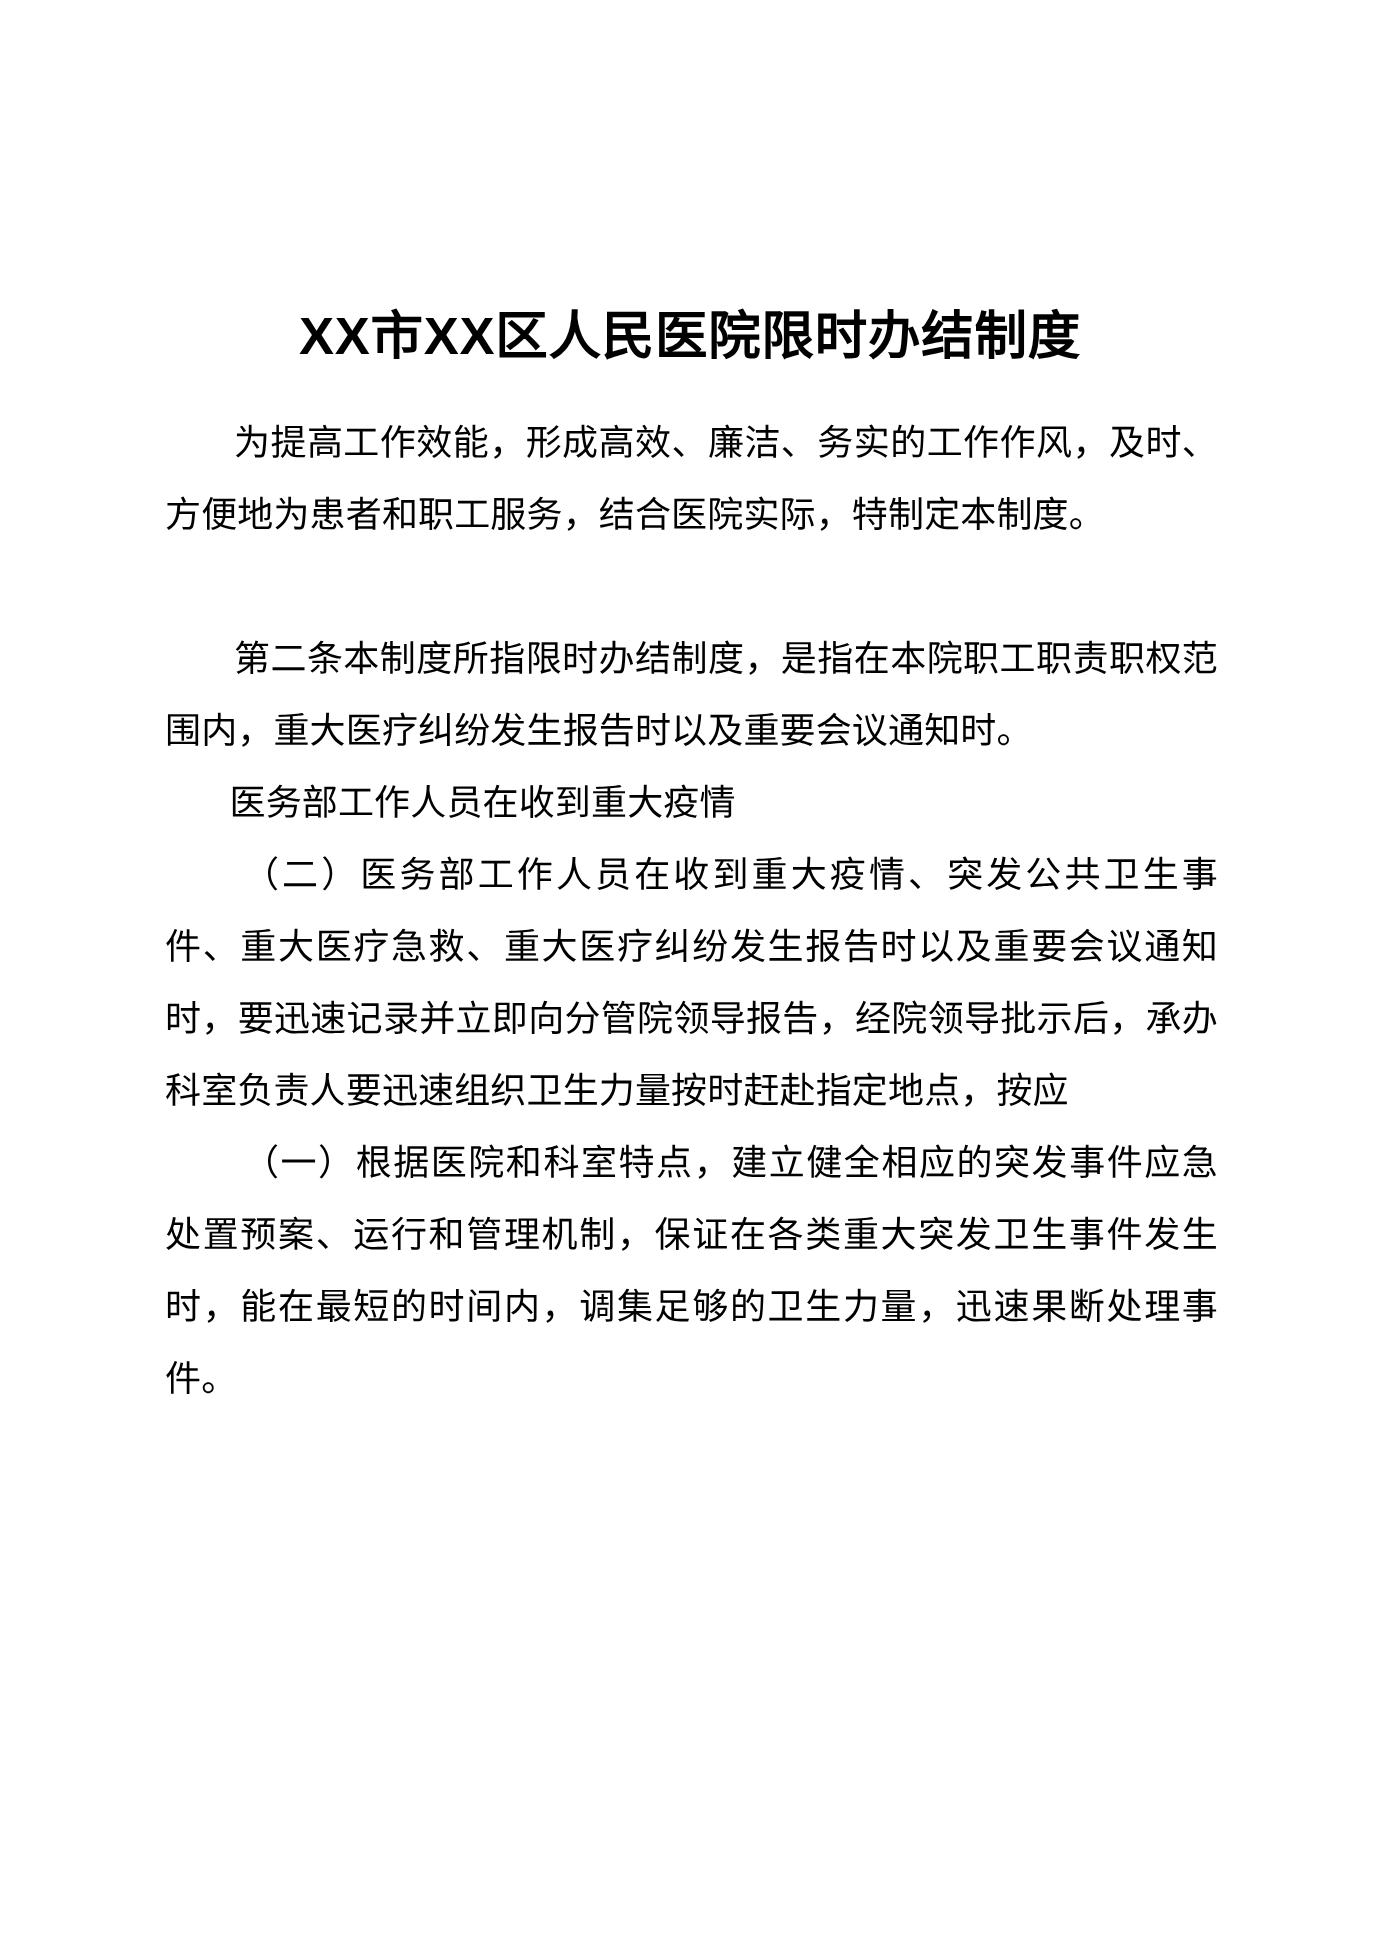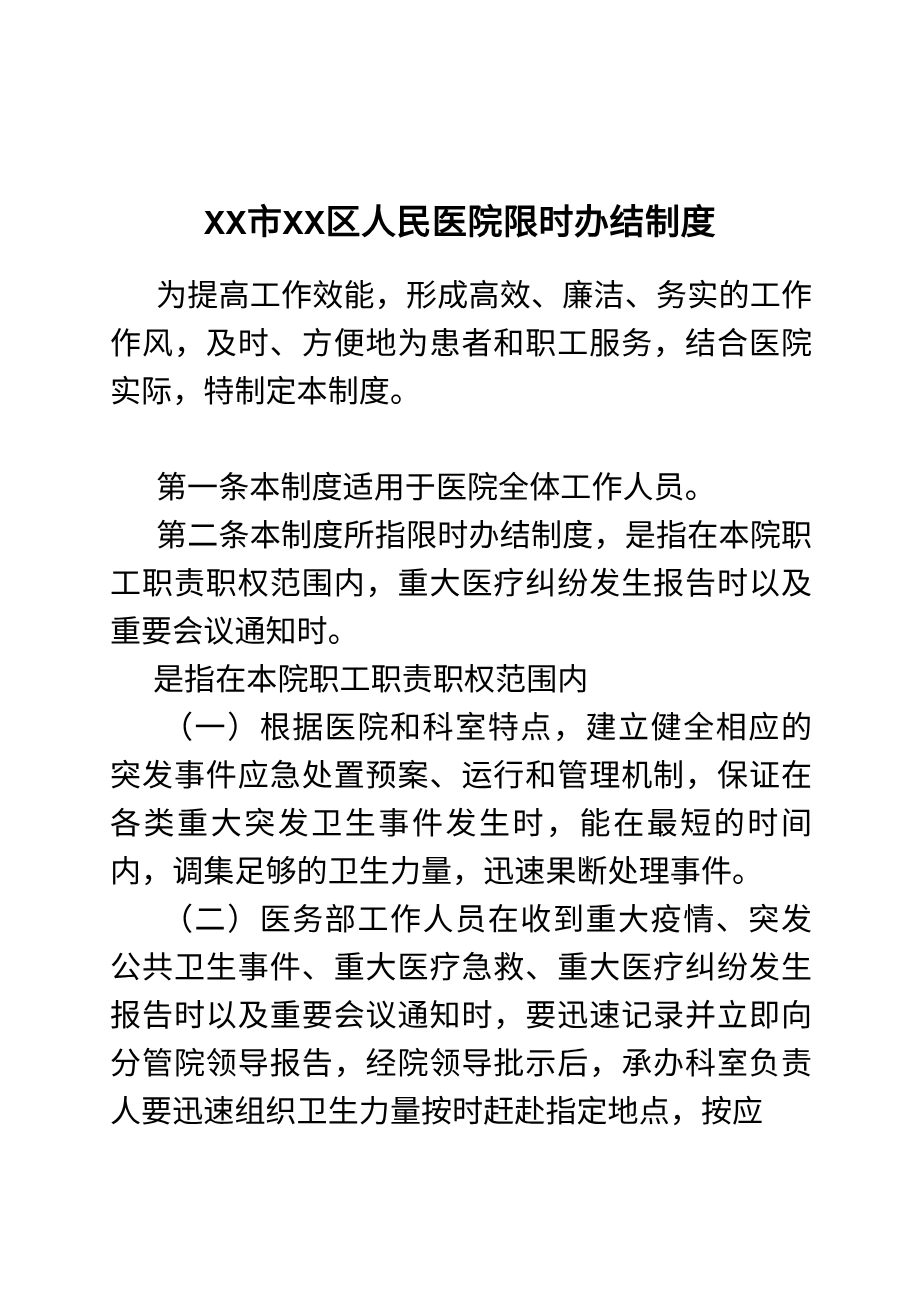--- a/index.html
+++ b/index.html
@@ -28,38 +28,38 @@
     box-sizing: border-box;
   }
 
   
   .doc-title {
     position: absolute;
     left: 0;
     top: 178px;
     width: 920px;
     text-align: center;
-    font-family: Liberation Mono, monospace;
+    font-family: Liberation Sans, sans-serif;
     font-weight: 700;
     font-size: 35px;
     line-height: 48px;
     letter-spacing: 0.5px;
     white-space: nowrap;
   }
 
   
   .body-block {
     position: absolute;
     left: 110px;
     top: 272px;
     width: 702px;
   }
 
   .para {
-    font-size: 31px;
+    font-size: 24px;
     line-height: 48px;
     text-align: justify;
     text-justify: inter-character;
     text-align-last: left;
     letter-spacing: 0.1px;
     margin: 0;
     word-break: break-all;
   }
 
   
@@ -84,26 +84,25 @@
 <div class="page">
 
   <h1 class="doc-title">XX市XX区人民医院限时办结制度</h1>
 
   <div class="body-block">
 
     <p class="para indent-2">为提高工作效能，形成高效、廉洁、务实的工作作风，及时、方便地为患者和职工服务，结合医院实际，特制定本制度。</p>
 
     <div class="gap-line"></div>
 
-    <p class="para indent-2">第一条本制度适用于医院全体工作人员。</p>
 
     <p class="para indent-2">第二条本制度所指限时办结制度，是指在本院职工职责职权范围内，重大医疗纠纷发生报告时以及重要会议通知时。</p>
 
 
-    <p class="para indent-article">是指在本院职工职责职权范围内</p>
+    <p class="para indent-article">医务部工作人员在收到重大疫情</p>
+
+    <p class="para indent-item">（二）医务部工作人员在收到重大疫情、突发公共卫生事件、重大医疗急救、重大医疗纠纷发生报告时以及重要会议通知时，要迅速记录并立即向分管院领导报告，经院领导批示后，承办科室负责人要迅速组织卫生力量按时赶赴指定地点，按应</p>
 
     <p class="para indent-item">（一）根据医院和科室特点，建立健全相应的突发事件应急处置预案、运行和管理机制，保证在各类重大突发卫生事件发生时，能在最短的时间内，调集足够的卫生力量，迅速果断处理事件。</p>
-
-    <p class="para indent-item">（二）医务部工作人员在收到重大疫情、突发公共卫生事件、重大医疗急救、重大医疗纠纷发生报告时以及重要会议通知时，要迅速记录并立即向分管院领导报告，经院领导批示后，承办科室负责人要迅速组织卫生力量按时赶赴指定地点，按应</p>
 
   </div>
 
 </div>
 
 </body></html>

